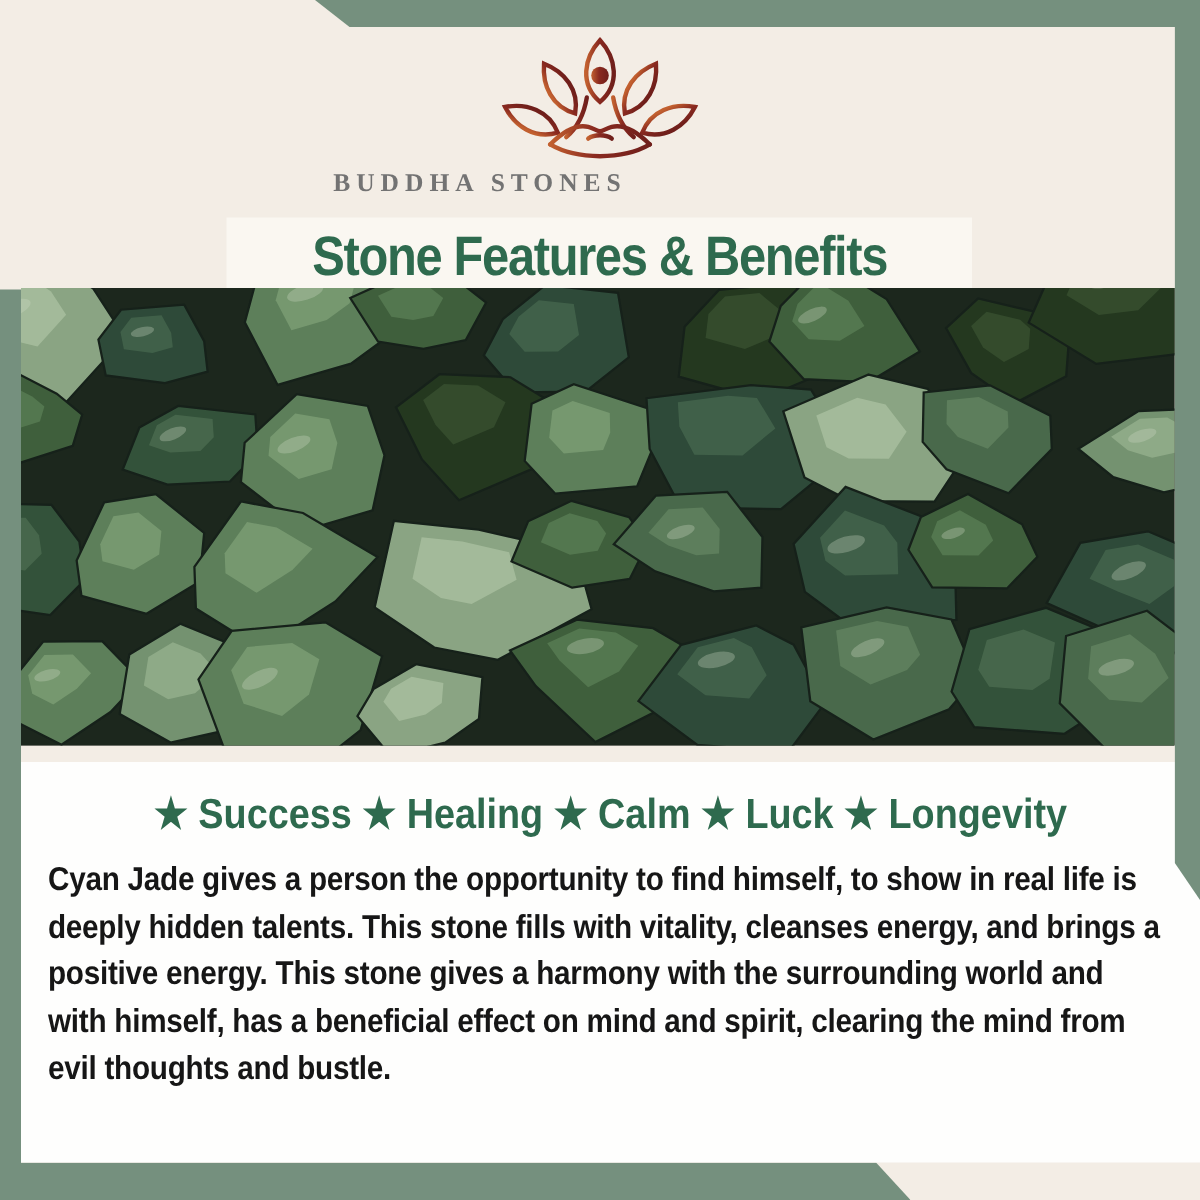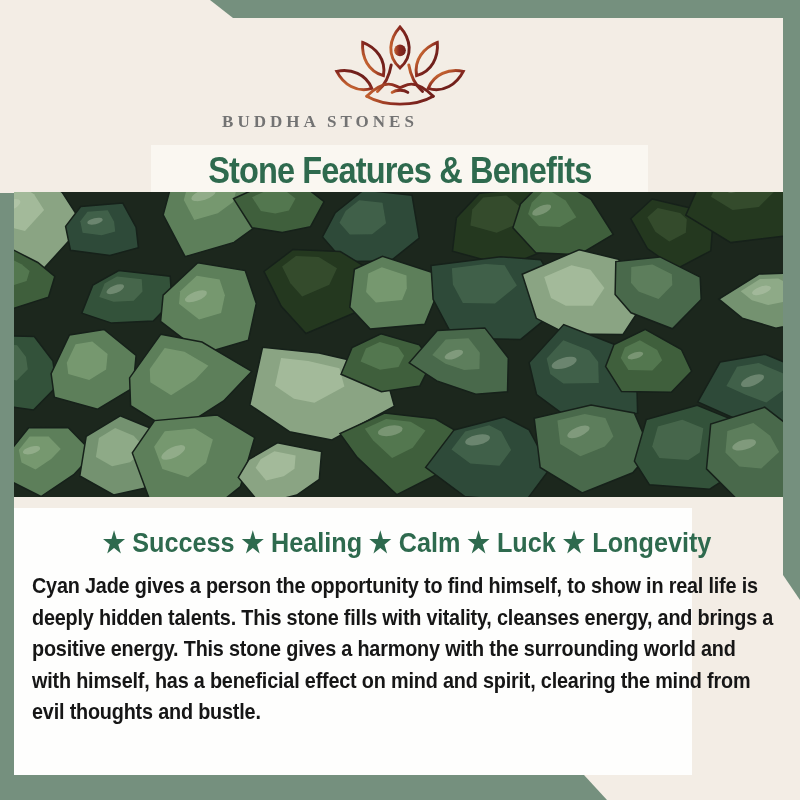--- a/index.html
+++ b/index.html
@@ -32,21 +32,21 @@
   
   #photo{position:absolute;left:14px;top:192px;width:769px;height:305px;background:#1C271D;}
   #photo svg{display:block;width:100%;height:100%;}
   #stone-badge{position:absolute;left:0;top:452px;width:212px;height:38px;
       background:var(--badge_green,#3E7355);
       clip-path:polygon(0 0,100% 0,calc(100% - 16px) 100%,0 100%);
       color:#fff;font-size:27px;font-weight:700;letter-spacing:.5px;
       line-height:38px;padding-left:0;text-align:center;}
 
   
-  #text-panel{position:absolute;left:14px;top:508px;width:678px;height:267px;background:#FEFEFD;}
+  #text-panel{position:absolute;left:14px;top:508px;width:786px;height:267px;background:#FEFEFD;}
   #benefits-line{position:absolute;left:0;top:18px;width:786px;text-align:center;
       font-size:28px;font-weight:700;color:var(--accent_green,#2E6A4E);
       transform:scaleX(.90);white-space:nowrap;}
   #description{position:absolute;left:18px;top:62px;width:830px;
       font-size:22px;line-height:31.5px;font-weight:700;color:#161616;
       letter-spacing:-.2px;transform:scaleX(.90);transform-origin:left top;}
 </style>
 </head>
 <body>
 

